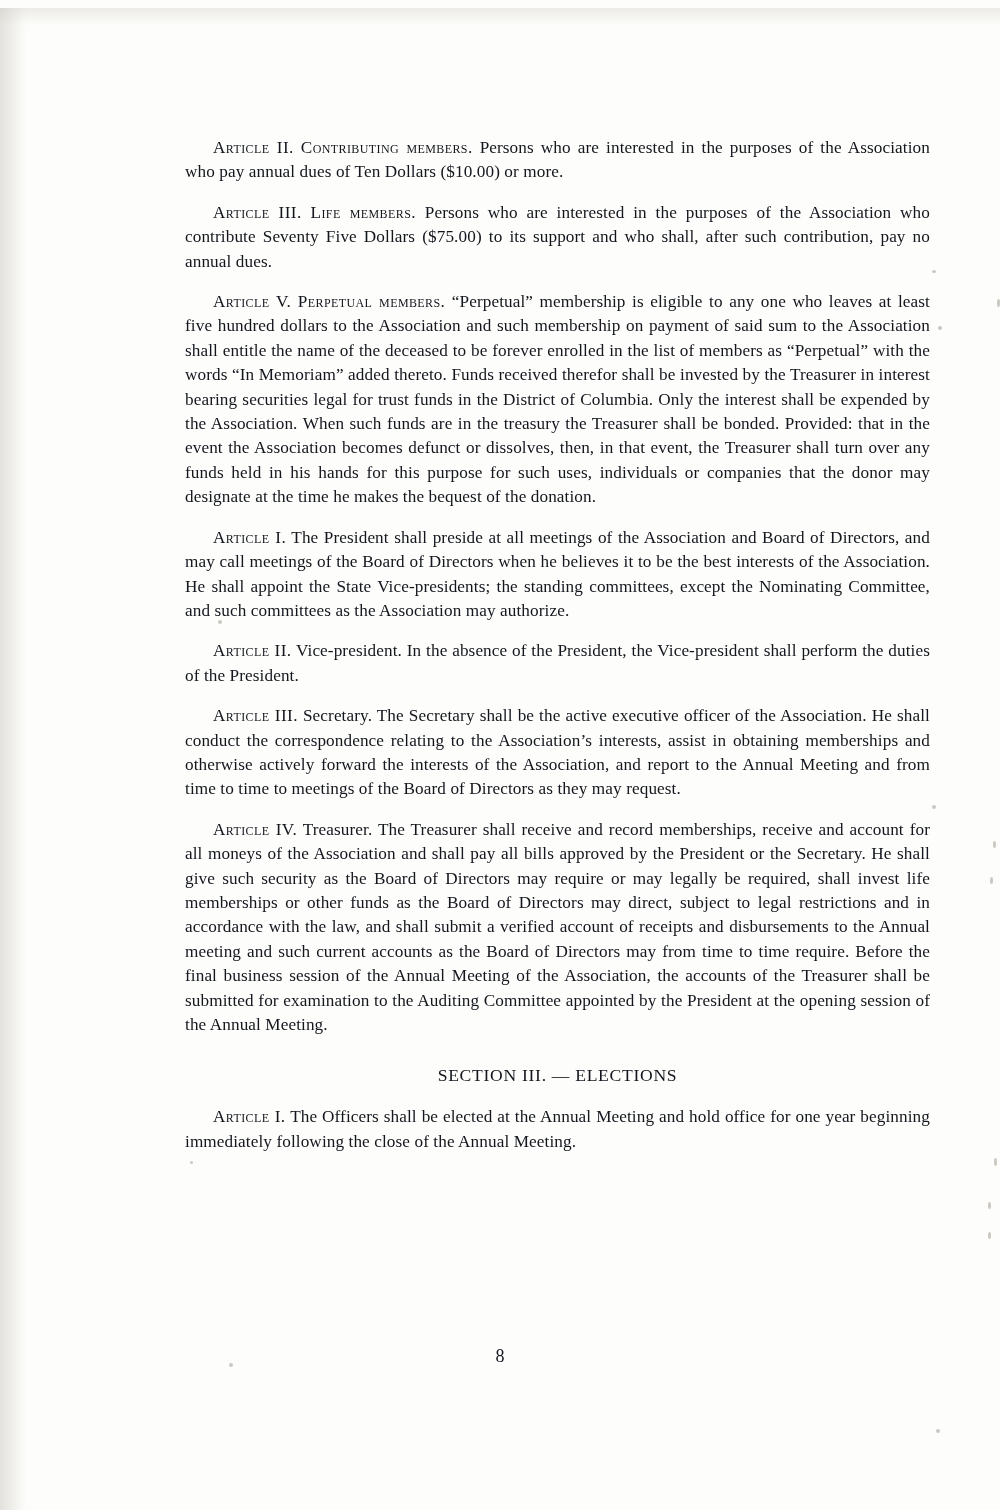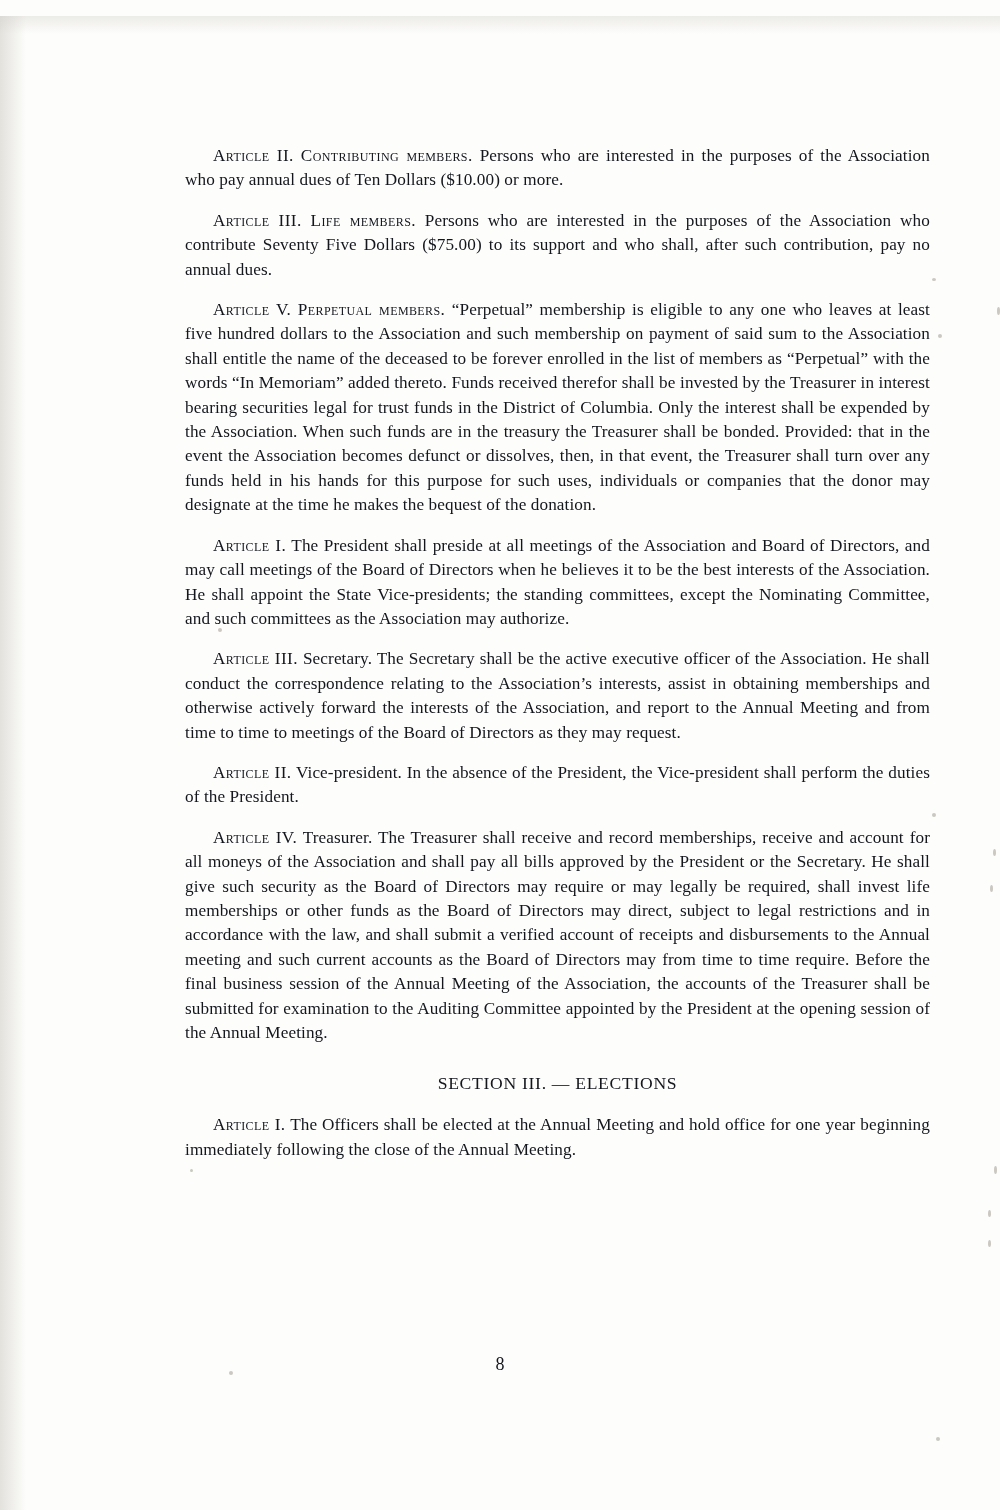--- a/index.html
+++ b/index.html
@@ -11,21 +11,21 @@
     height: 1510px;
     background: #fdfdfb;
     font-family: "Liberation Serif", serif;
     color: #14161c;
     position: relative;
     overflow: hidden;
   }
   .page {
     position: absolute;
     left: 0;
-    top: 16px;
+    top: 8px;
     width: 1000px;
     height: 1495px;
     background: #fdfdfb;
   }
   .content {
     position: absolute;
     left: 185px;
     top: 128px;
     width: 745px;
   }
@@ -130,27 +130,27 @@
       <span>“Perpetual” membership is eligible to any one who leaves at least five hundred dollars to the Association and such membership on payment of said sum to the Association shall entitle the name of the deceased to be forever enrolled in the list of members as “Perpetual” with the words “In Memoriam” added thereto. Funds received therefor shall be invested by the Treasurer in interest bearing securities legal for trust funds in the District of Columbia. Only the interest shall be expended by the Association. When such funds are in the treasury the Treasurer shall be bonded. Provided: that in the event the Association becomes defunct or dissolves, then, in that event, the Treasurer shall turn over any funds held in his hands for this purpose for such uses, individuals or companies that the donor may designate at the time he makes the bequest of the donation.</span>
     </p>
 
 
     <p class="para">
       <span class="sc">Article I.</span>
       <span>The President shall preside at all meetings of the Association and Board of Directors, and may call meetings of the Board of Directors when he believes it to be the best interests of the Association. He shall appoint the State Vice-presidents; the standing committees, except the Nominating Committee, and such committees as the Association may authorize.</span>
     </p>
 
     <p class="para">
-      <span class="sc">Article III.</span>
-      <span>Secretary. The Secretary shall be the active executive officer of the Association. He shall conduct the correspondence relating to the Association’s interests, assist in obtaining memberships and otherwise actively forward the interests of the Association, and report to the Annual Meeting and from time to time to meetings of the Board of Directors as they may request.</span>
+      <span class="sc">Article II.</span>
+      <span>Vice-president. In the absence of the President, the Vice-president shall perform the duties of the President.</span>
     </p>
 
     <p class="para">
-      <span class="sc">Article II.</span>
-      <span>Vice-president. In the absence of the President, the Vice-president shall perform the duties of the President.</span>
+      <span class="sc">Article III.</span>
+      <span>Secretary. The Secretary shall be the active executive officer of the Association. He shall conduct the correspondence relating to the Association’s interests, assist in obtaining memberships and otherwise actively forward the interests of the Association, and report to the Annual Meeting and from time to time to meetings of the Board of Directors as they may request.</span>
     </p>
 
     <p class="para">
       <span class="sc">Article IV.</span>
       <span>Treasurer. The Treasurer shall receive and record memberships, receive and account for all moneys of the Association and shall pay all bills approved by the President or the Secretary. He shall give such security as the Board of Directors may require or may legally be required, shall invest life memberships or other funds as the Board of Directors may direct, subject to legal restrictions and in accordance with the law, and shall submit a verified account of receipts and disbursements to the Annual meeting and such current accounts as the Board of Directors may from time to time require. Before the final business session of the Annual Meeting of the Association, the accounts of the Treasurer shall be submitted for examination to the Auditing Committee appointed by the President at the opening session of the Annual Meeting.</span>
     </p>
 
 
     <h2 class="section-heading">SECTION III. — ELECTIONS</h2>
 

